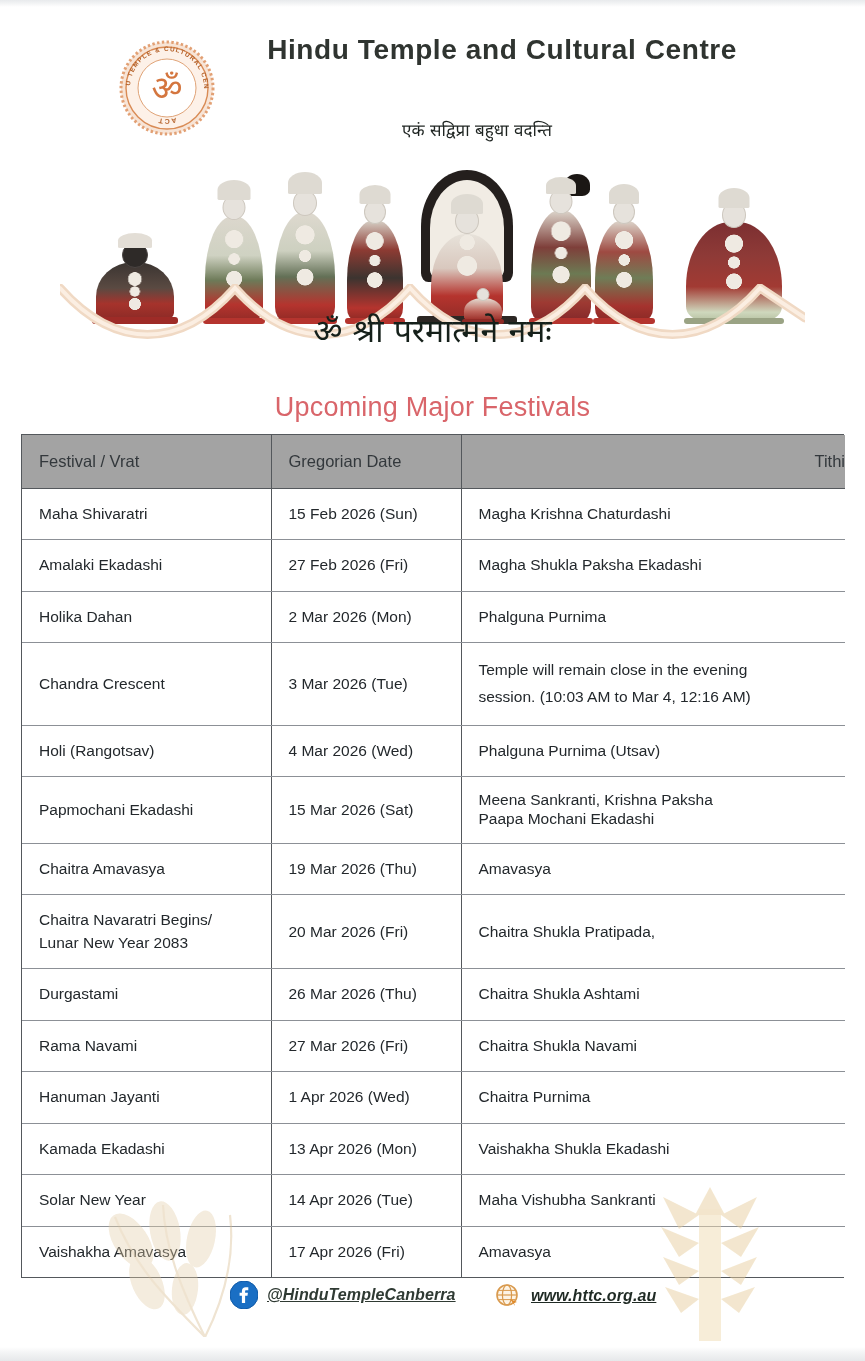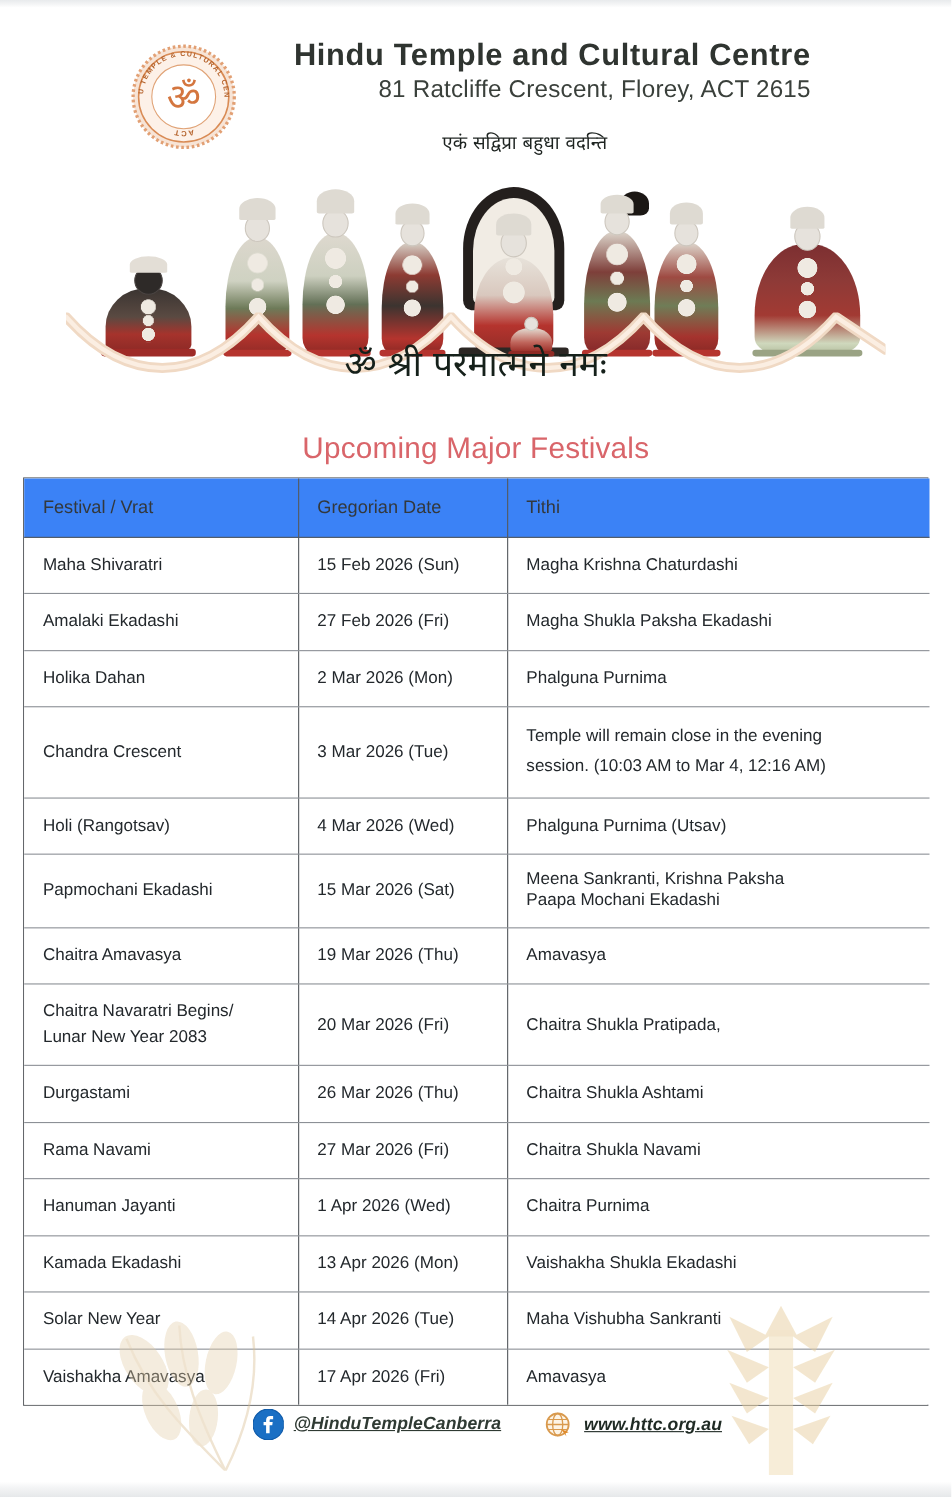--- a/index.html
+++ b/index.html
@@ -98,28 +98,28 @@
   }
   table.festivals {
     width:100%; border-collapse:collapse; table-layout:fixed;
     background:#ffffff;
   }
   table.festivals col.c1 { width:249px; }
   table.festivals col.c2 { width:190px; }
   table.festivals col.c3 { width:384px; }
 
   table.festivals th {
-    background:#3b82f6;
+    background:#a3a3a3;
     font-size:16.5px; font-weight:400; color:#33383c;
     text-align:left; padding:17px 0 17px 17px;
     border-right:1.5px solid #54585c;
     border-bottom:1.5px solid #54585c;
     vertical-align:middle;
   }
-  table.festivals th:last-child { border-right:none; }
+  table.festivals th:last-child { border-right:none;text-align:right; }
 
   table.festivals td {
     font-size:15.5px; color:#23282c; text-align:left;
     padding:14px 10px 14px 17px;
     border-right:1.5px solid #54585c;
     border-bottom:1px solid #8c9096;
     vertical-align:middle;
     line-height:1.45;
   }
   table.festivals td:last-child { border-right:none; }
@@ -175,21 +175,20 @@
       </text>
       <text font-size="7" font-weight="700" fill="#b5632c" letter-spacing="1.2" font-family="Liberation Sans, sans-serif">
         <textPath href="#ringBot" startOffset="50%" text-anchor="middle">ACT</textPath>
       </text>
       <text x="50" y="62" text-anchor="middle" font-size="34" fill="#d4763f" font-family="DejaVu Sans, sans-serif">ॐ</text>
     </svg>
   </div>
 
   <div class="title-block">
     <div class="temple-name">Hindu Temple and Cultural Centre</div>
-    <div class="temple-address">81 Ratcliffe Crescent, Florey, ACT 2615</div>
   </div>
 
   <div class="sanskrit-motto">एकं सद्विप्रा बहुधा वदन्ति</div>
 </div>
 
 <div class="deity-band">
   <div class="deity-row">
 
     <div class="murti" style="left:92px; width:86px; height:86px;">
       <div class="m-body" style="width:78px; height:58px; background:linear-gradient(180deg,#3a3431 0%,#5a4a42 45%,#a6332c 72%,#8c2a26 100%);"></div>

